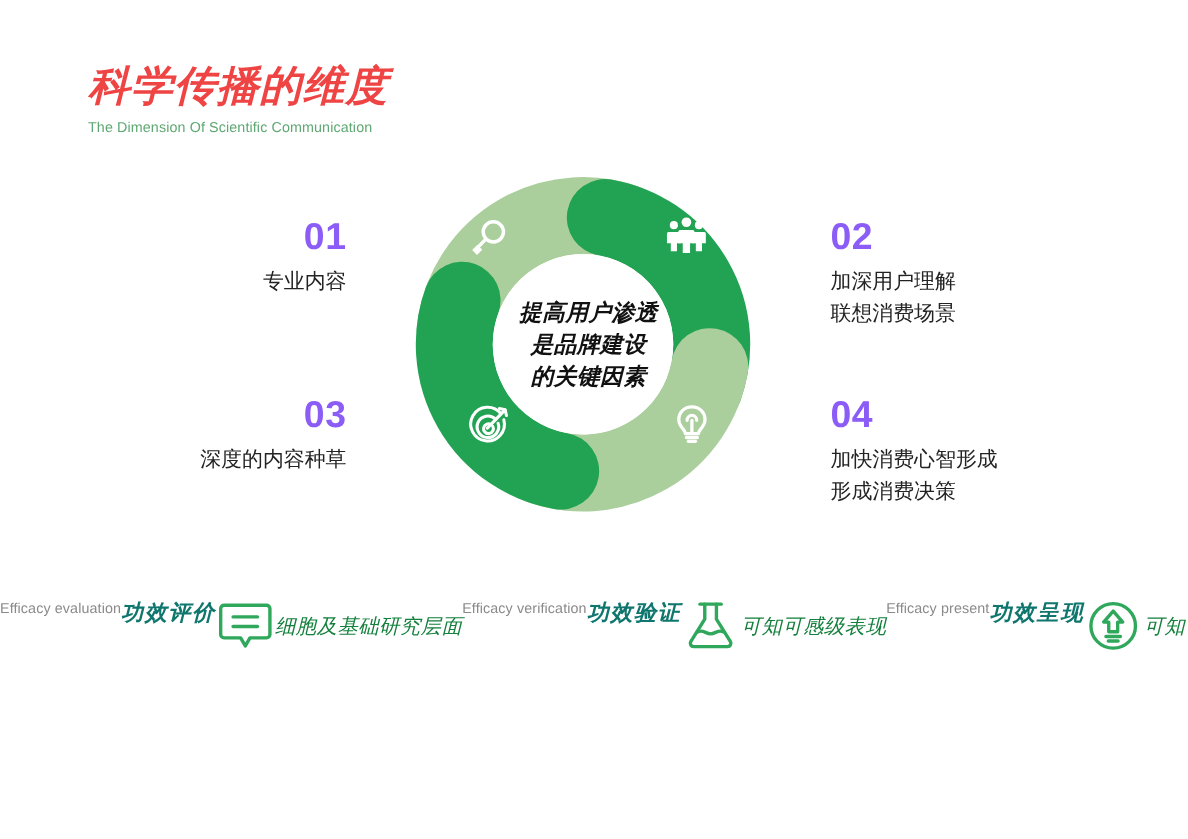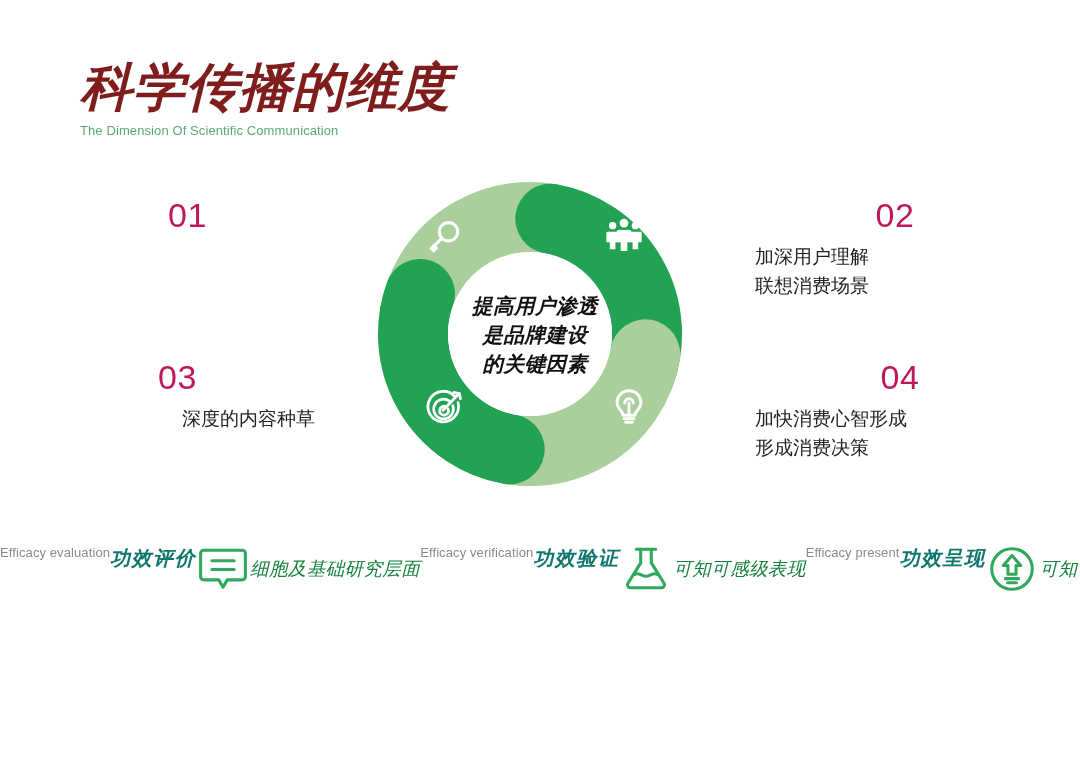--- a/index.html
+++ b/index.html
@@ -17,42 +17,42 @@
   }
 
   
   .header {
     position: absolute;
     left: 80px;
     top: 58px;
     width: 520px;
   }
   .header-title {
-    font-size: 52px;
+    font-size: 38px;
     font-weight: 700;
     font-style: italic;
     letter-spacing: 1px;
-    color: #7f1d1d;
+    color: #ef4444;
     line-height: 1.12;
     white-space: nowrap;
   }
   .header-subtitle {
     margin-top: 7px;
     font-size: 13px;
     font-weight: 400;
     color: #5fa873;
     letter-spacing: 0.1px;
     white-space: nowrap;
   }
 
   
   .donut-wrap {
     position: absolute;
     left: 370px;
-    top: 162px;
+    top: 141px;
     width: 330px;
     height: 345px;
   }
   .donut-svg {
     position: absolute;
     left: 0;
     top: 0;
     width: 330px;
     height: 345px;
   }
@@ -88,25 +88,24 @@
   .ring-icon svg { display: block; width: 100%; height: 100%; }
   .ring-icon-magnifier { left: 54px;  top: 54px;  }
   .ring-icon-people    { left: 233px; top: 51px;  }
   .ring-icon-bulb      { left: 238px; top: 224px; }
   .ring-icon-target    { left: 52px;  top: 225px; }
 
   
   .callout { position: absolute; }
   .callout .num {
     font-size: 34px;
-    font-weight: 400;
-    color: #be185d;
+    font-weight: 700;
+    color: #8b5cf6;
     line-height: 1;
     letter-spacing: 0.5px;
-    text-align: center;
   }
   .callout .desc {
     margin-top: 11px;
     font-size: 19px;
     font-weight: 400;
     color: #232323;
     line-height: 1.5;
     white-space: nowrap;
   }
   .callout-right { text-align: left; }
@@ -241,20 +240,21 @@
 
   <div class="donut-center-text">
     <div class="cline">提高用户渗透</div>
     <div class="cline">是品牌建设</div>
     <div class="cline">的关键因素</div>
   </div>
 </div>
 
 <div class="callout callout-left callout-01">
   <div class="num">01</div>
+  <div class="desc">专业内容</div>
 </div>
 
 <div class="callout callout-right callout-02">
   <div class="num">02</div>
   <div class="desc">
     <div>加深用户理解</div>
     <div>联想消费场景</div>
   </div>
 </div>
 

